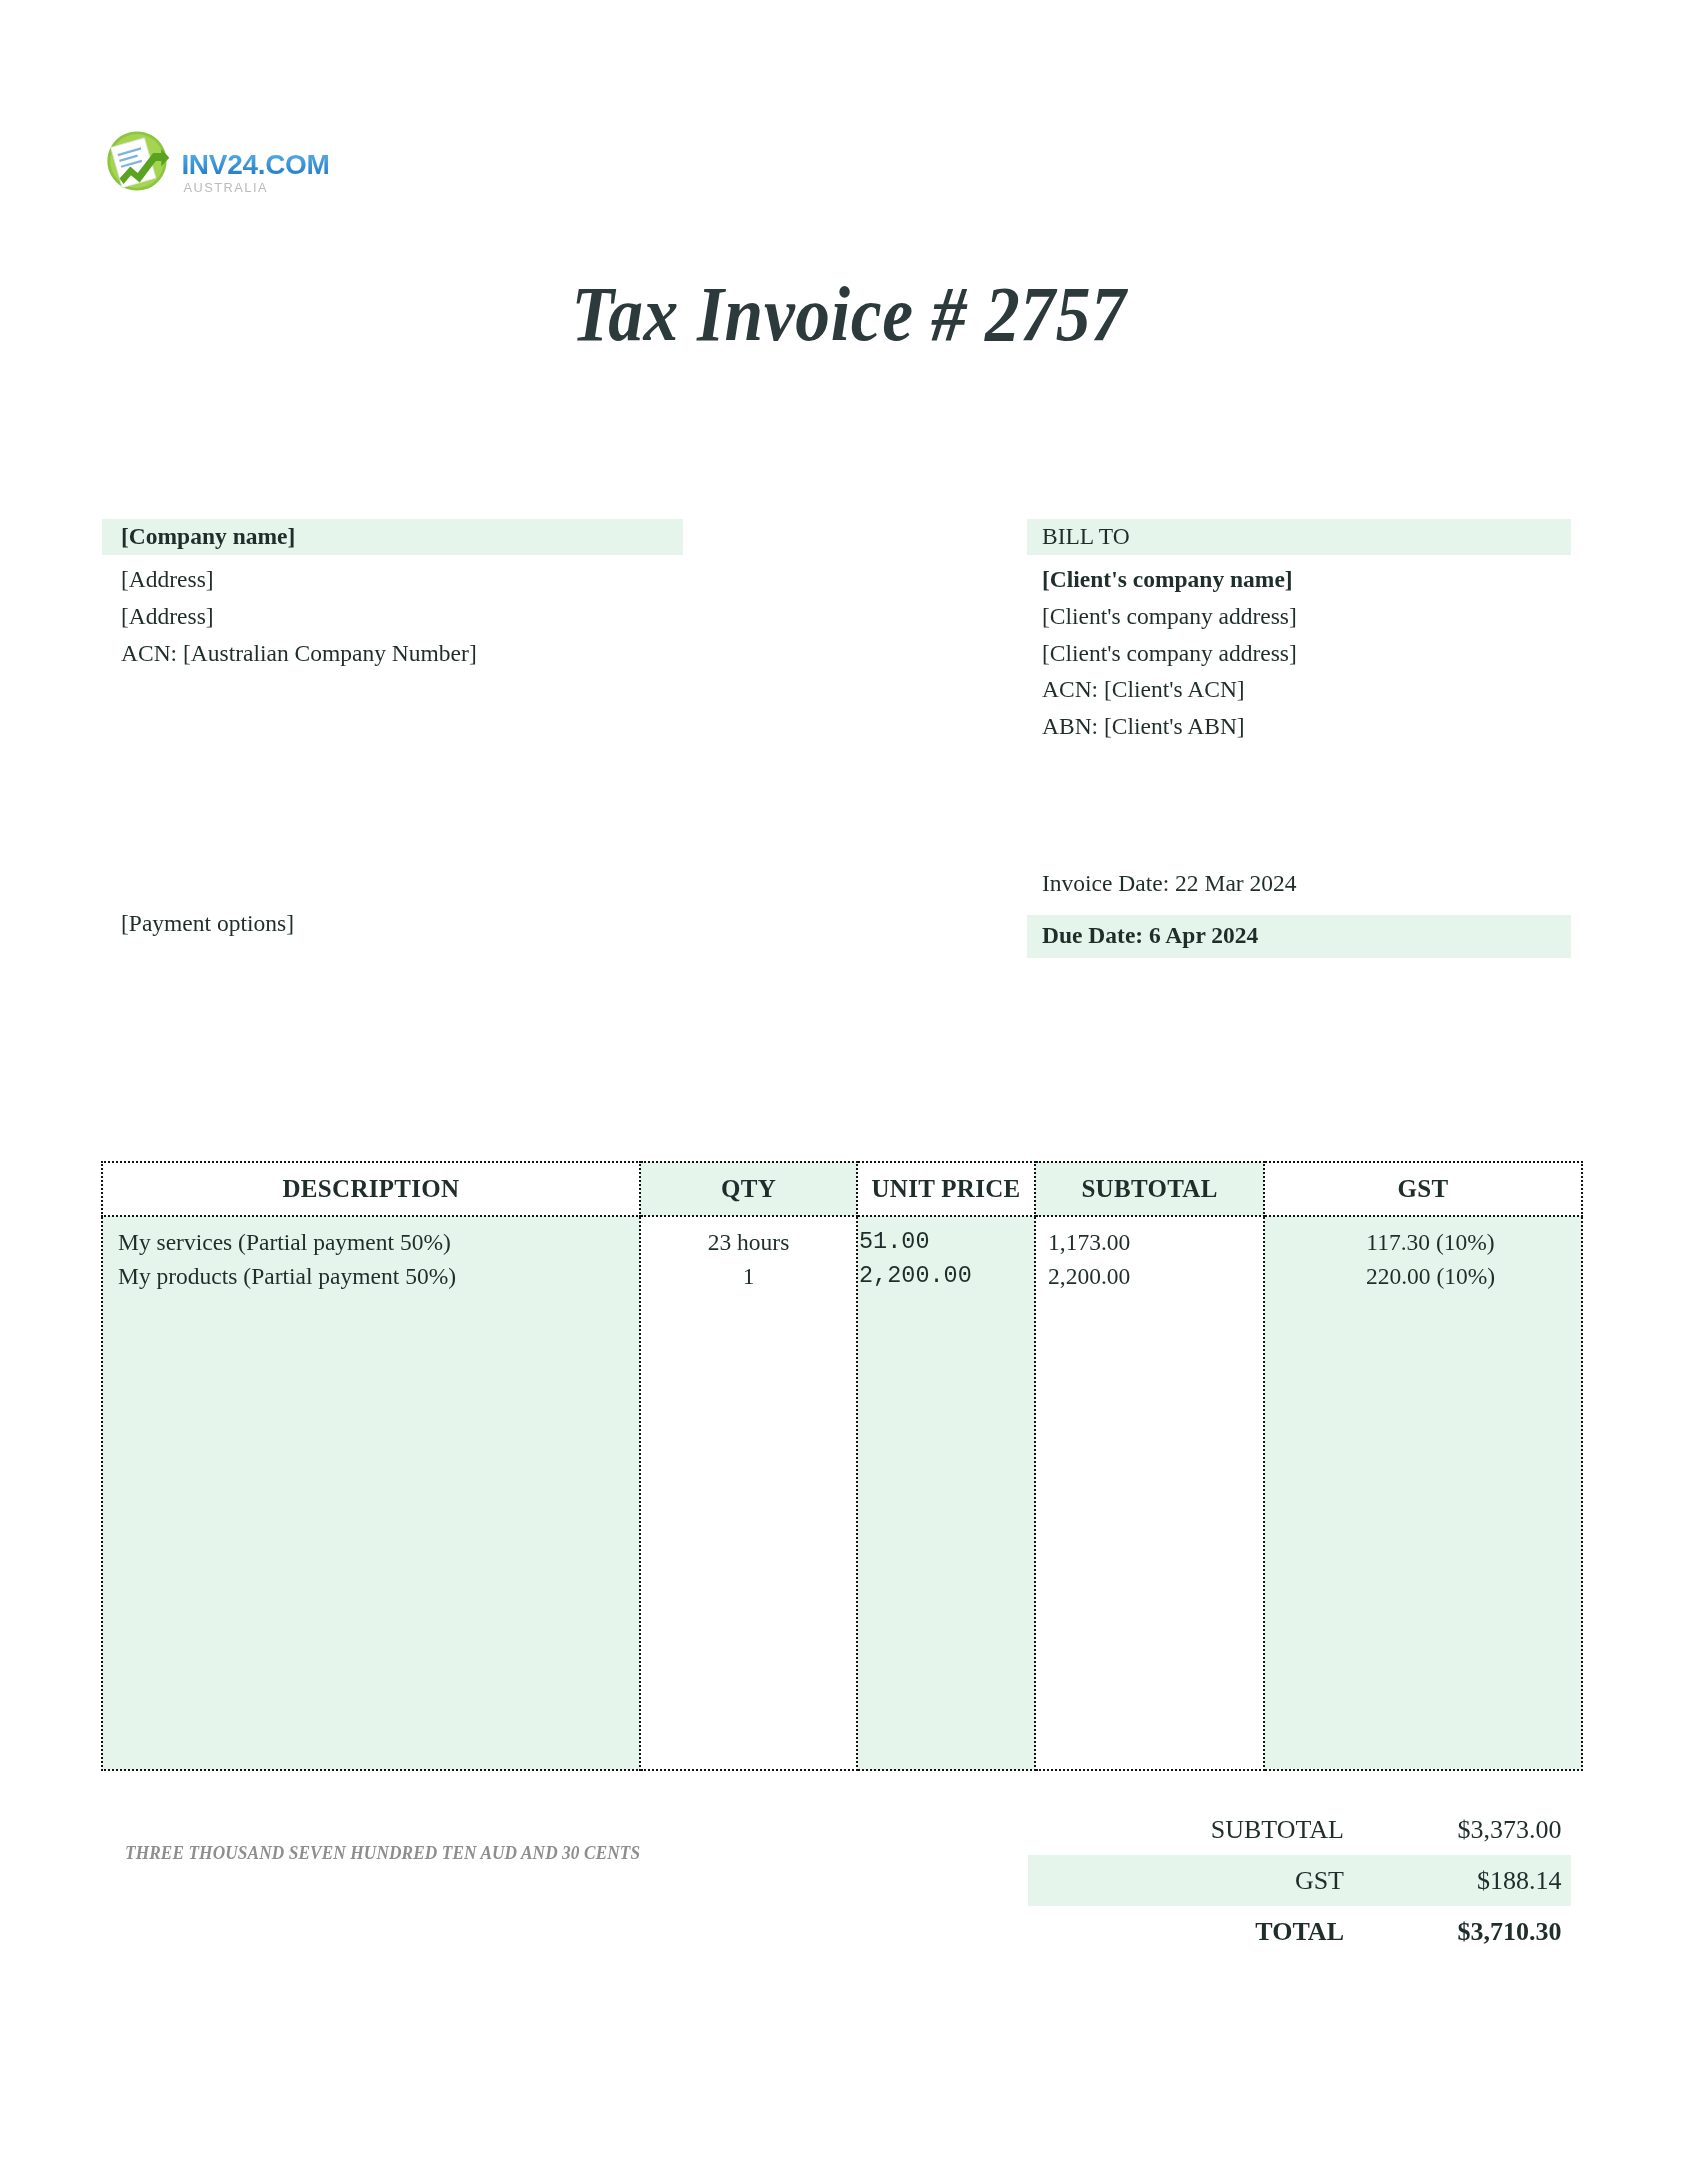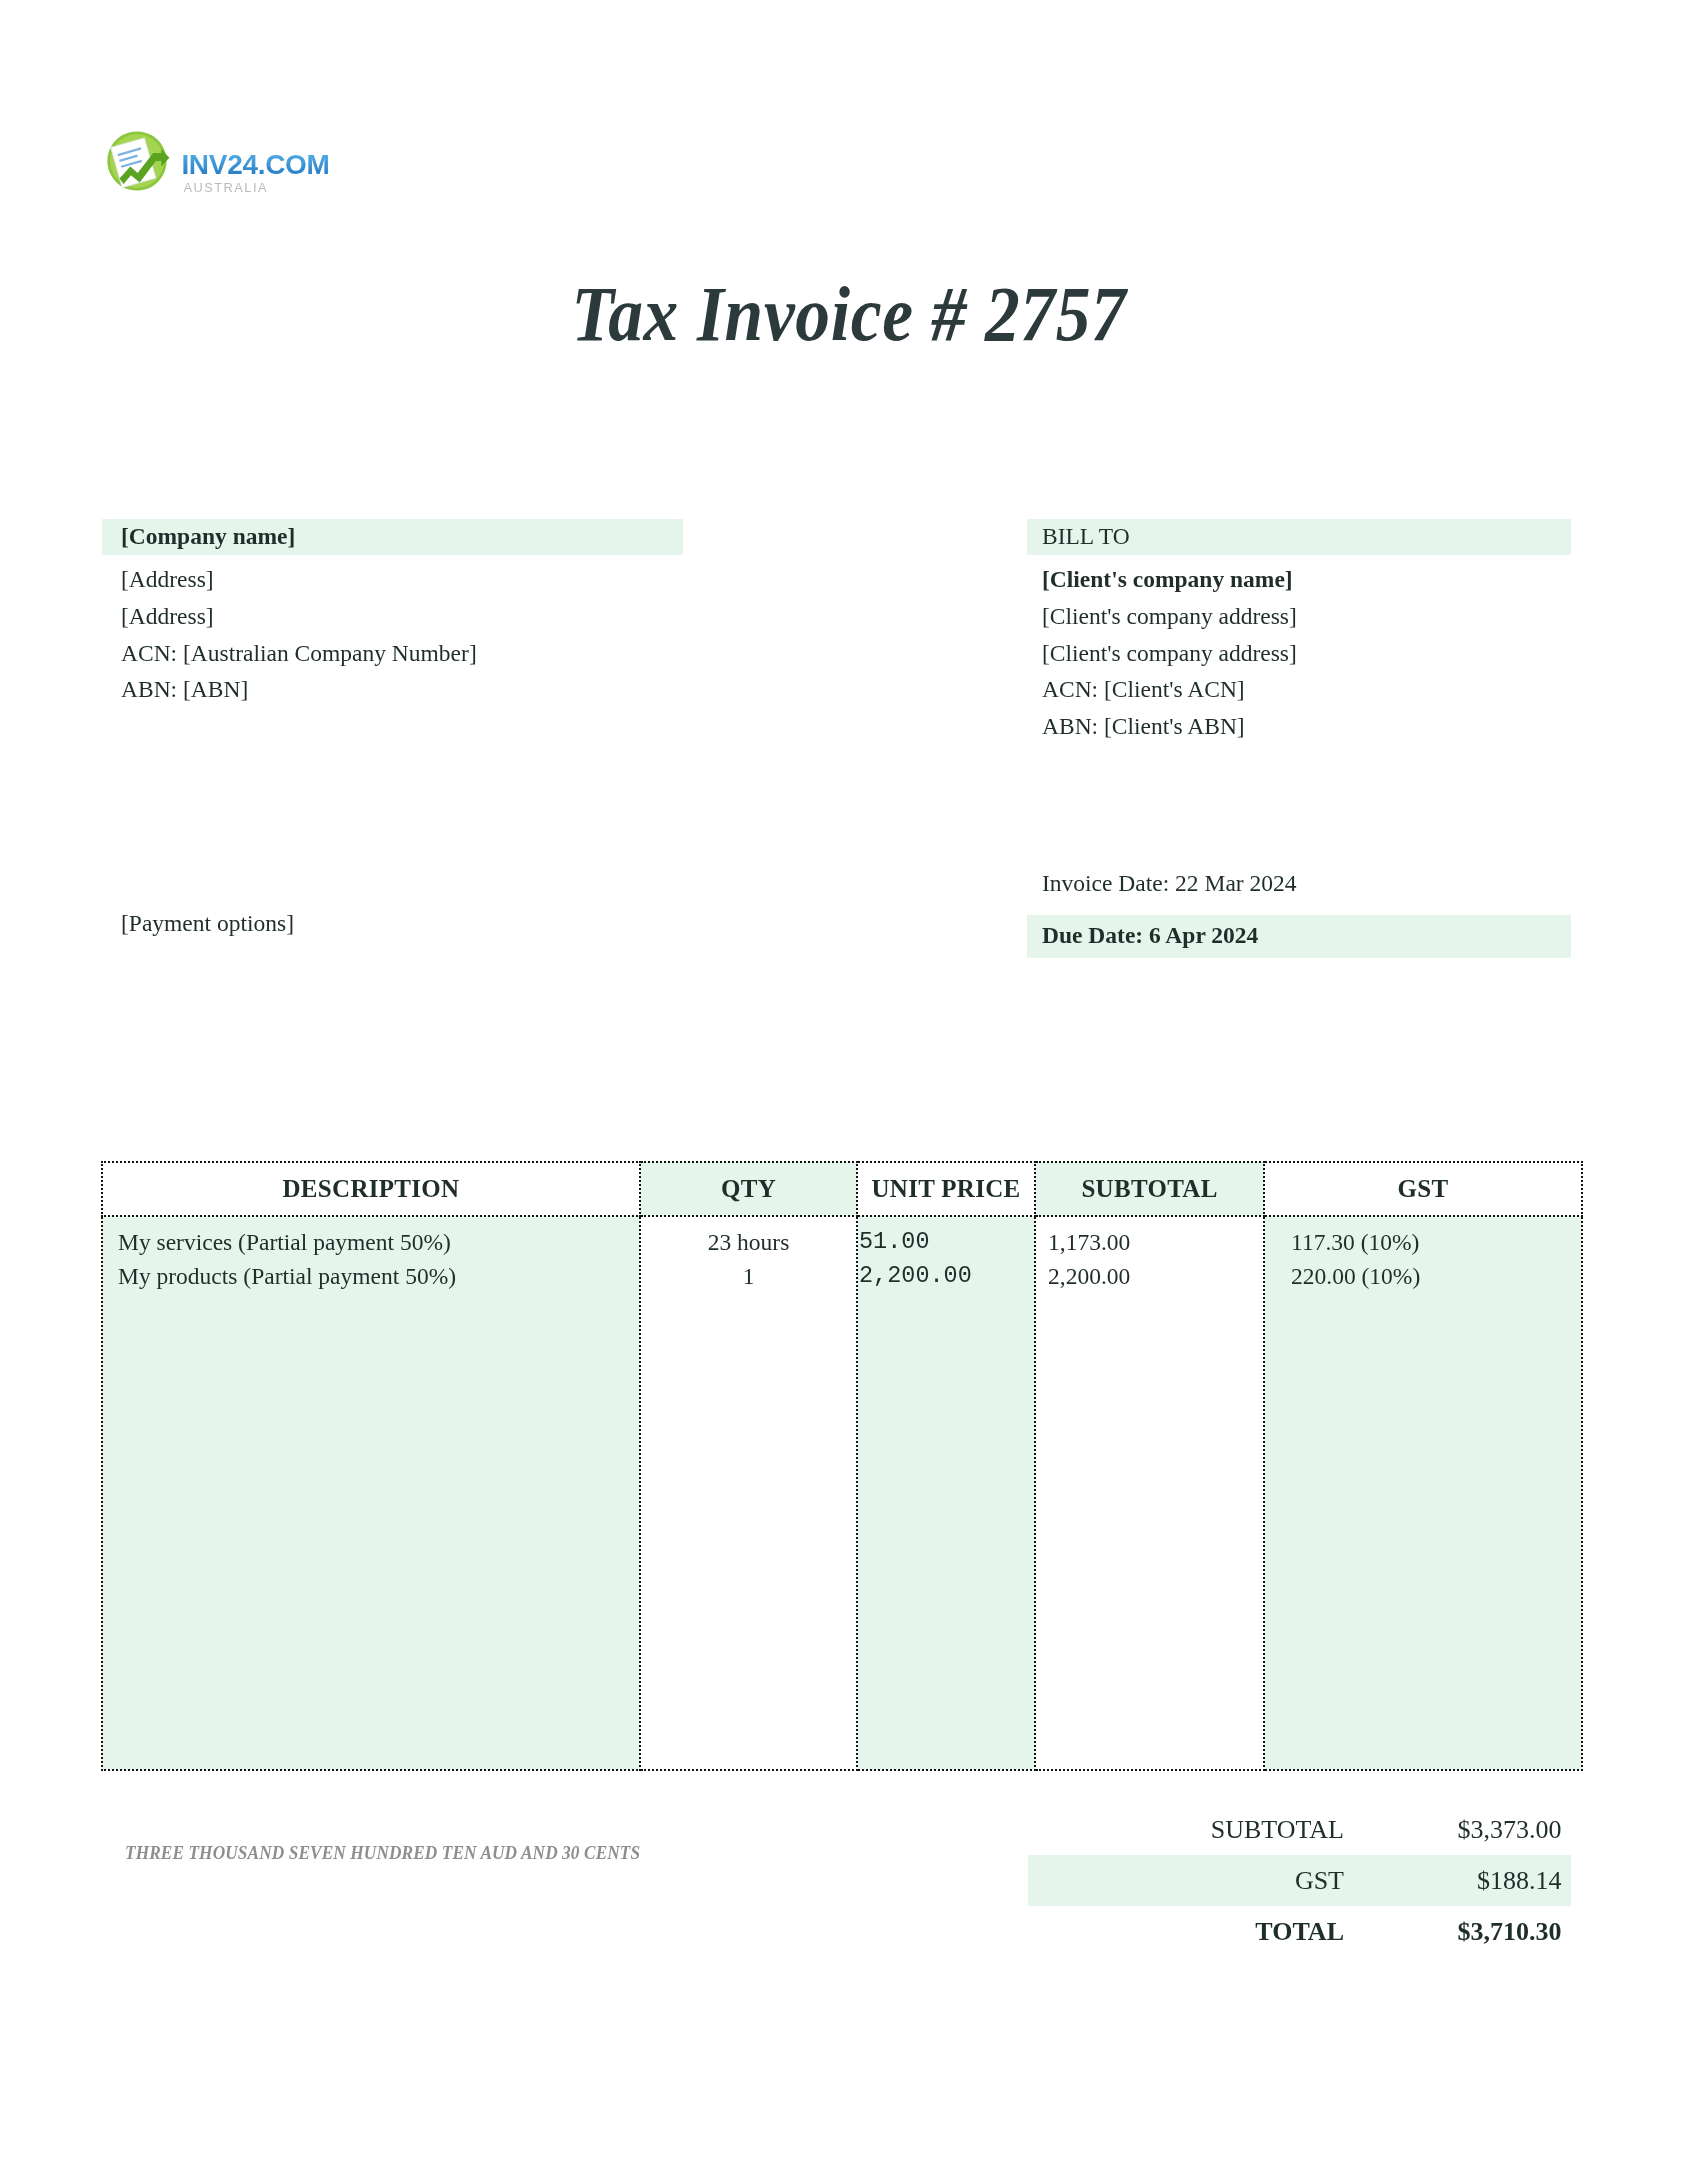--- a/index.html
+++ b/index.html
@@ -173,21 +173,21 @@
   .col-unit  { width: 176px; }
   .col-sub   { width: 227px; }
   .col-gst   { width: 316px; }
 
   .cell-lines { line-height: 1.46; }
   .cell-lines .l { display: block; white-space: nowrap; }
   .pad-left  { padding-left: 15px; }
   .pad-left-sm { padding-left: 12px; }
   .pad-left-xs { padding-left: 1px; font-family: Liberation Mono, monospace; }
   .center-txt { text-align: center; }
-  .gst-cell .l { padding-left: 26px; }
+  .gst-cell .l { padding-left: 15px; text-align: center; }
 
   
   .amount-words {
     position: absolute;
     left: 125px;
     top: 1843px;
     font-size: 18px;
     font-style: italic;
     font-weight: bold;
     color: #8e8e8e;
@@ -249,21 +249,20 @@
   </div>
 
   <div class="invoice-title">Tax Invoice # 2757</div>
 
   <div class="seller-block">
     <span class="band hl bold">[Company name]</span>
     <div class="party-lines">
       <span class="party-line">[Address]</span>
       <span class="party-line">[Address]</span>
       <span class="party-line">ACN: [Australian Company Number]</span>
-      <span class="party-line">ABN: [ABN]</span>
     </div>
   </div>
 
   <div class="buyer-block">
     <span class="band hl band-right">BILL TO</span>
     <div class="party-lines">
       <span class="party-line bold">[Client's company name]</span>
       <span class="party-line">[Client's company address]</span>
       <span class="party-line">[Client's company address]</span>
       <span class="party-line">ACN: [Client's ACN]</span>

